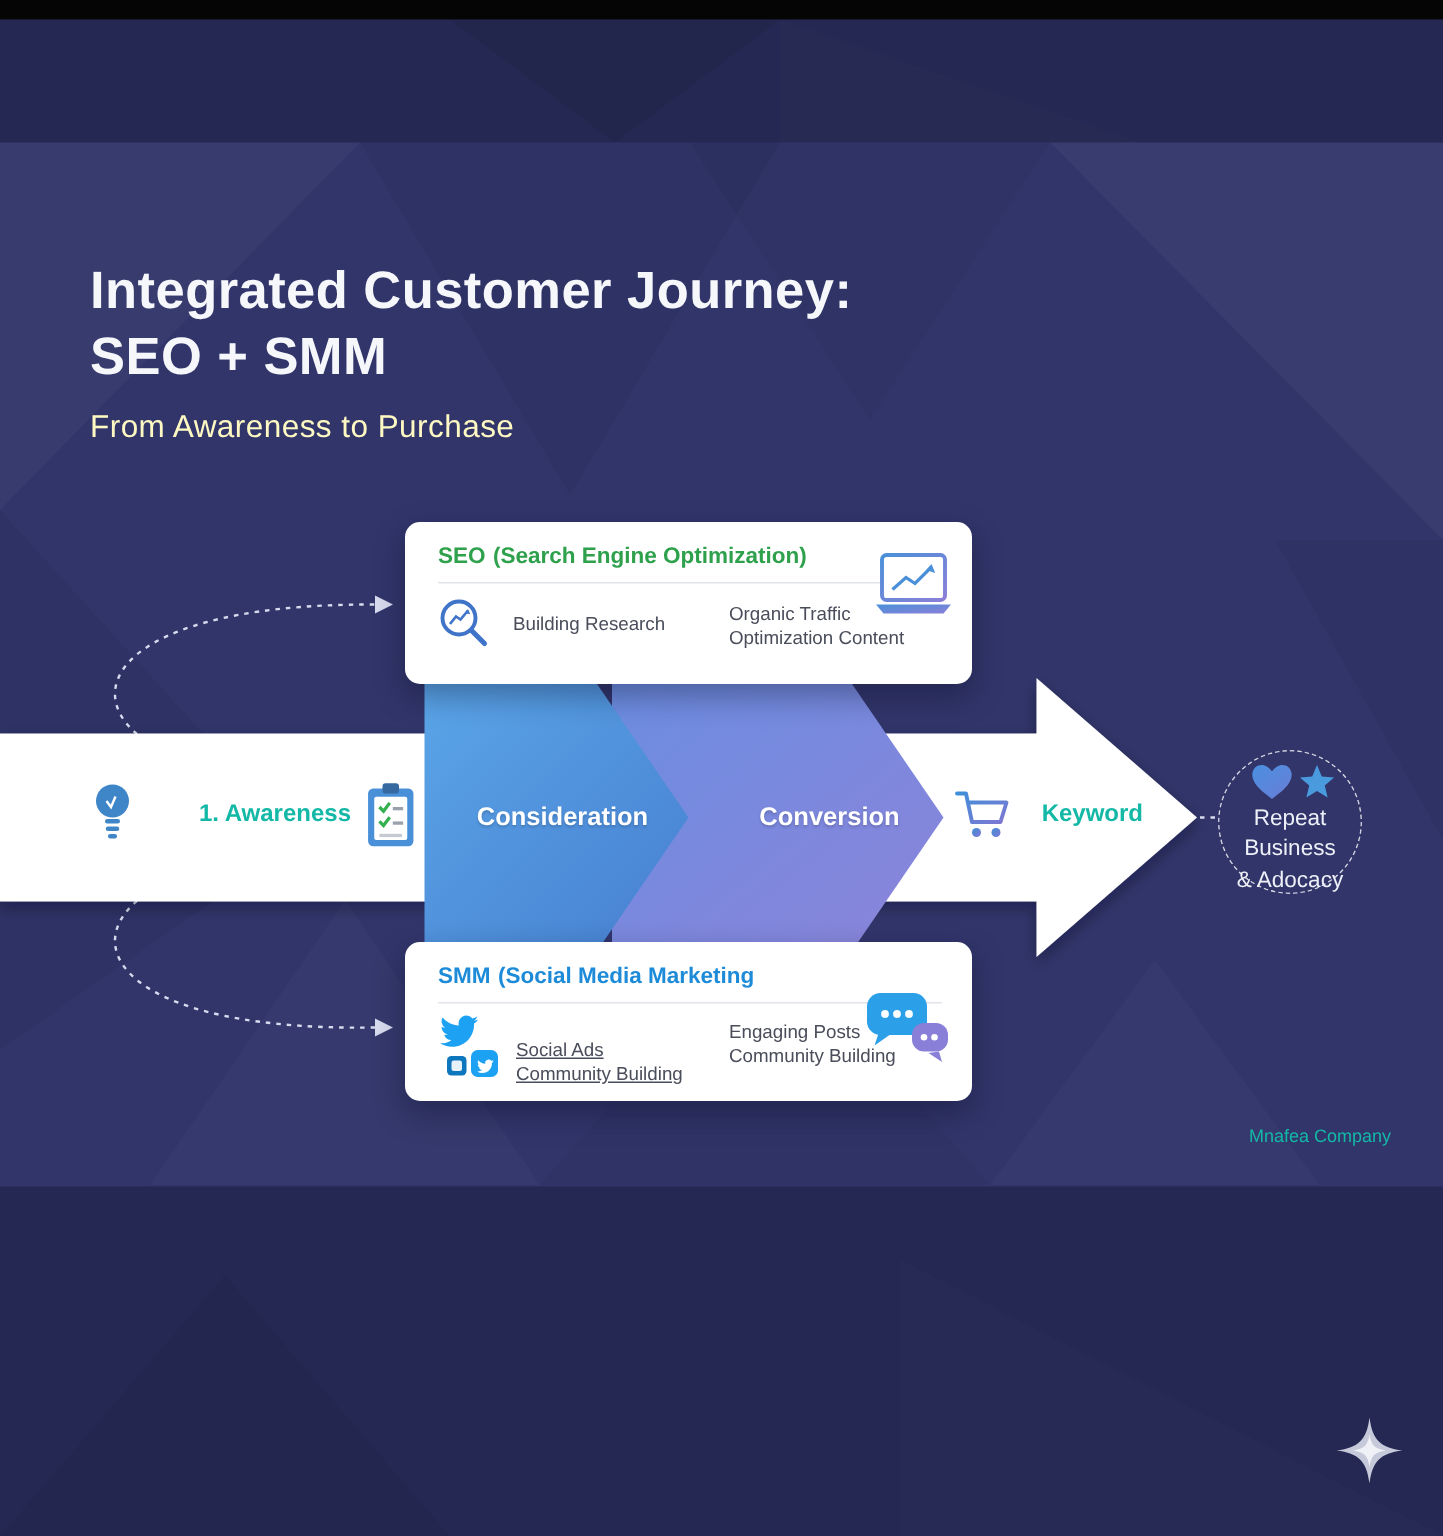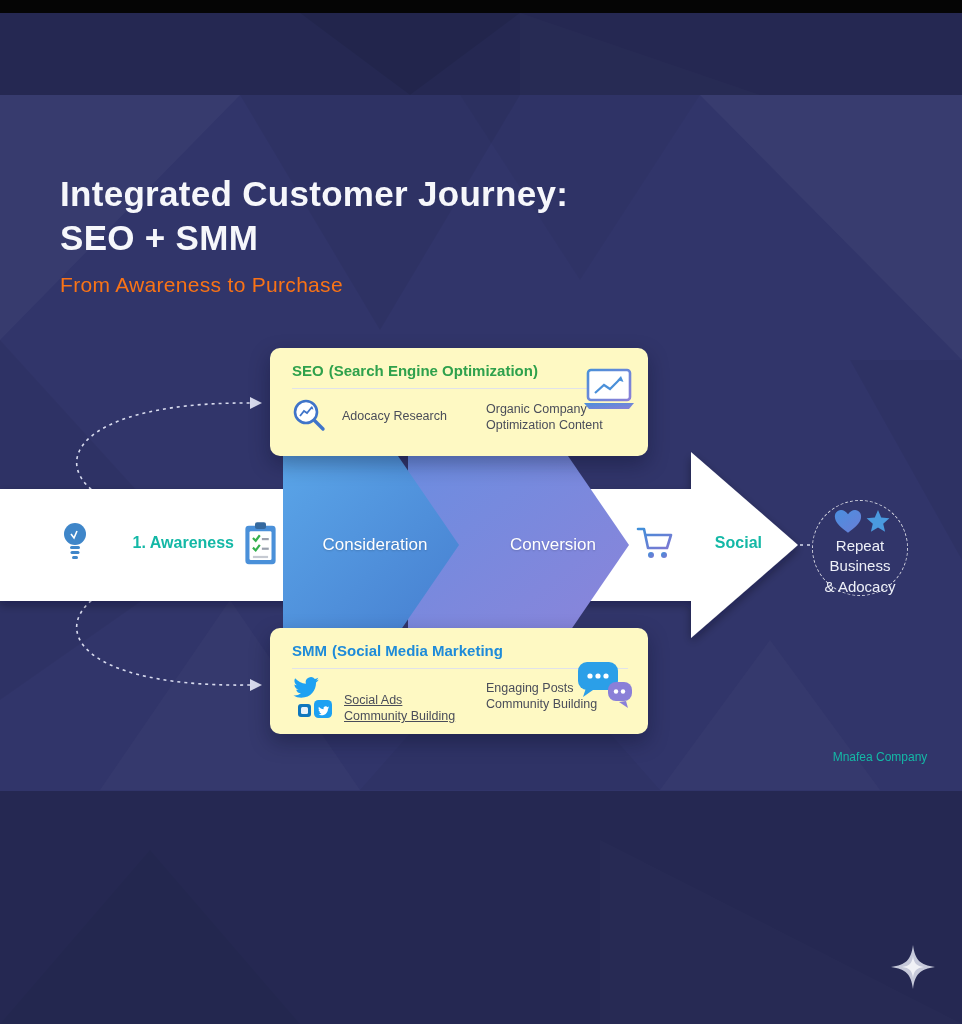--- a/index.html
+++ b/index.html
@@ -10,28 +10,28 @@
   }
   .abs{position:absolute;}
   
   .top-strip{left:0;top:0;width:962px;height:13px;background:#050505;}
   
   .band-top{left:0;top:13px;width:962px;height:82px;background:rgba(18,20,44,0.38);}
   .band-bottom{left:0;top:791px;width:962px;height:233px;background:rgba(18,20,44,0.38);}
   
   .header{left:60px;top:172px;width:700px;color:#f6f7fb;}
   .main-title{font-size:35px;font-weight:bold;line-height:1.27;letter-spacing:.3px;margin:0;}
-  .subtitle{margin-top:12px;font-size:21px;font-weight:400;color:#f97316;letter-spacing:.3px;}
+  .subtitle{margin-top:12px;font-size:21px;font-weight:400;color:#fef9c3;letter-spacing:.3px;}
   
   .scene{left:0;top:0;width:962px;height:1024px;}
   
   .stage-label{font-size:16px;font-weight:bold;color:#14b8a6;text-align:right;}
-  .chevron-label{font-size:17px;font-weight:normal;color:#ffffff;text-align:center;text-shadow:0 1px 2px rgba(0,0,0,.18);}
-  
-  .card{background:#fef9c3;border-radius:10px;box-shadow:0 8px 20px rgba(10,12,35,.35);}
+  .chevron-label{font-size:17px;font-weight:bold;color:#ffffff;text-align:center;text-shadow:0 1px 2px rgba(0,0,0,.18);}
+  
+  .card{background:#ffffff;border-radius:10px;box-shadow:0 8px 20px rgba(10,12,35,.35);}
   .card-title{position:absolute;left:22px;top:14px;font-size:15px;font-weight:bold;white-space:nowrap;}
   .card-title .abbr{margin-right:5px;}
   .card-rule{position:absolute;left:22px;top:40px;height:1px;background:#e1e3ea;}
   .card-text{font-size:12.5px;color:#4a4d5a;line-height:1.3;}
   .seo-title{color:#2fa14c;}
   .smm-title{color:#1e8bd9;}
   
   .outcome-circle{left:812px;top:500px;width:94px;height:94px;border:1.6px dashed rgba(255,255,255,.78);border-radius:50%;}
   .outcome-text{left:812px;top:536px;width:96px;text-align:center;font-size:15px;color:#eef0f8;line-height:1.35;}
   
@@ -102,21 +102,21 @@
     <path d="M 800 545 L 813 545" fill="none" stroke="#d8dbee" stroke-width="1.6" stroke-dasharray="3 4"></path>
 
     <polygon points="408,456 568,456 629,545 568,634 408,634" fill="url(#gradChev2)"></polygon>
 
     <polygon points="283,456 398,456 459,545 398,634 283,634" fill="url(#gradChev1)"></polygon>
   </svg>
 
   <div class="abs stage-label" style="left:98px;top:534px;width:136px;">1. Awareness</div>
   <div class="abs chevron-label" style="left:300px;top:535px;width:150px;">Consideration</div>
   <div class="abs chevron-label" style="left:480px;top:535px;width:146px;">Conversion</div>
-  <div class="abs stage-label" style="left:686px;top:534px;width:76px;">Social</div>
+  <div class="abs stage-label" style="left:686px;top:534px;width:76px;">Keyword</div>
 
   <div class="abs" style="left:60px;top:520px;">
     <svg class="icon" width="30" height="46" viewBox="0 0 30 46">
       <circle cx="15" cy="14" r="11" fill="#3f86c9"></circle>
       <path d="M11 14 l3 4 3 -7" stroke="#ffffff" stroke-width="1.6" fill="none"></path>
       <rect x="10" y="26" width="10" height="3" rx="1.5" fill="#3f86c9"></rect>
       <rect x="10.5" y="31" width="9" height="3" rx="1.5" fill="#3f86c9"></rect>
       <rect x="12" y="36" width="6" height="3" rx="1.5" fill="#3f86c9"></rect>
     </svg>
   </div>
@@ -177,23 +177,23 @@
     <div class="card-rule" style="width:336px;"></div>
 
     <div class="abs" style="left:22px;top:50px;">
       <svg class="icon" width="36" height="36" viewBox="0 0 36 36">
         <circle cx="14" cy="14" r="11" fill="#ffffff" stroke="#3f74c9" stroke-width="2.6"></circle>
         <line x1="22.5" y1="22.5" x2="31" y2="31" stroke="#3f74c9" stroke-width="3.4" stroke-linecap="round"></line>
         <path d="M8 18 l4 -5 l3 2 l5 -6" fill="none" stroke="#3f74c9" stroke-width="1.8"></path>
         <polygon points="20,8 21.5,11.5 18,10.8" fill="#3f74c9"></polygon>
       </svg>
     </div>
-    <div class="card-text abs" style="left:72px;top:60px;">Adocacy Research</div>
+    <div class="card-text abs" style="left:72px;top:60px;">Building Research</div>
     <div class="card-text abs" style="left:216px;top:53px;">
-      <span>Organic Company</span><br>
+      <span>Organic Traffic</span><br>
       <span>Optimization Content</span>
     </div>
 
     <div class="abs" style="left:312px;top:20px;">
       <svg class="icon" width="54" height="44" viewBox="0 0 54 44">
         <defs>
           <linearGradient id="gradLap" x1="0" y1="0" x2="1" y2="1">
             <stop offset="0" stop-color="#4a90d9"></stop>
               <stop offset="1" stop-color="#8b7fd8"></stop>
           </linearGradient>

